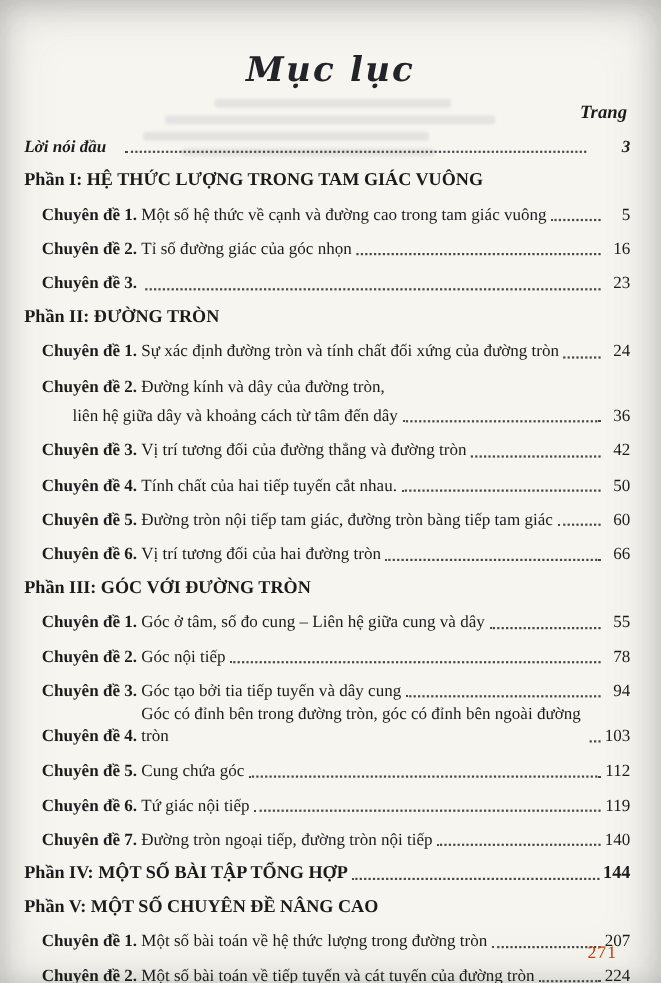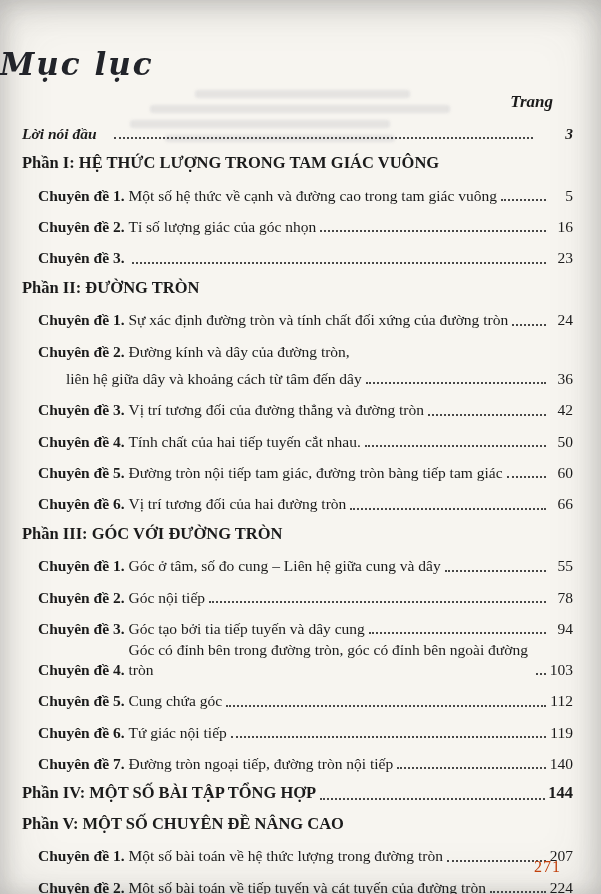--- a/index.html
+++ b/index.html
@@ -24,30 +24,31 @@
   }
   
   .ghost { position: absolute; pointer-events: none; filter: blur(1.6px); background: rgba(95,100,120,0.12); border-radius: 3px; }
   .g1 { top: 90px;  left: 195px; width: 215px; height: 8px; }
   .g2 { top: 105px; left: 150px; width: 300px; height: 8px; }
   .g3 { top: 120px; left: 130px; width: 260px; height: 8px; }
   .g4 { top: 135px; left: 165px; width: 230px; height: 7px; }
 
   .title {
     margin: 46px 0 0;
+    text-align: center;
     font-family: "DejaVu Serif", serif;
     font-style: italic;
     font-weight: bold;
     font-size: 31px;
     letter-spacing: 2px;
     color: #22242a;
   }
   .trang {
     margin-top: 10px;
-    padding-right: 48px;
+    padding-right: 31px;
     text-align: right;
     font-weight: bold;
     font-style: italic;
     font-size: 17px;
   }
   .toc { margin-top: 6px; padding: 0 28px 0 22px; }
 
   .row {
     display: flex;
     align-items: flex-end;
@@ -106,21 +107,21 @@
         <span class="label">Phần I: HỆ THỨC LƯỢNG TRONG TAM GIÁC VUÔNG</span>
       </div>
       <div class="row chapter">
         <span class="prefix">Chuyên đề 1. </span>
         <span class="label">Một số hệ thức về cạnh và đường cao trong tam giác vuông</span>
         <span class="leader"></span>
         <span class="pageno">5</span>
       </div>
       <div class="row chapter">
         <span class="prefix">Chuyên đề 2. </span>
-        <span class="label">Tỉ số lượng giác của góc nhọn</span>
+        <span class="label">Tỉ số đường giác của góc nhọn</span>
         <span class="leader"></span>
         <span class="pageno">16</span>
       </div>
       <div class="row chapter">
         <span class="prefix">Chuyên đề 3. </span>
         <span class="leader"></span>
         <span class="pageno">23</span>
       </div>
       <div class="row part">
         <span class="label">Phần II: ĐƯỜNG TRÒN</span>

